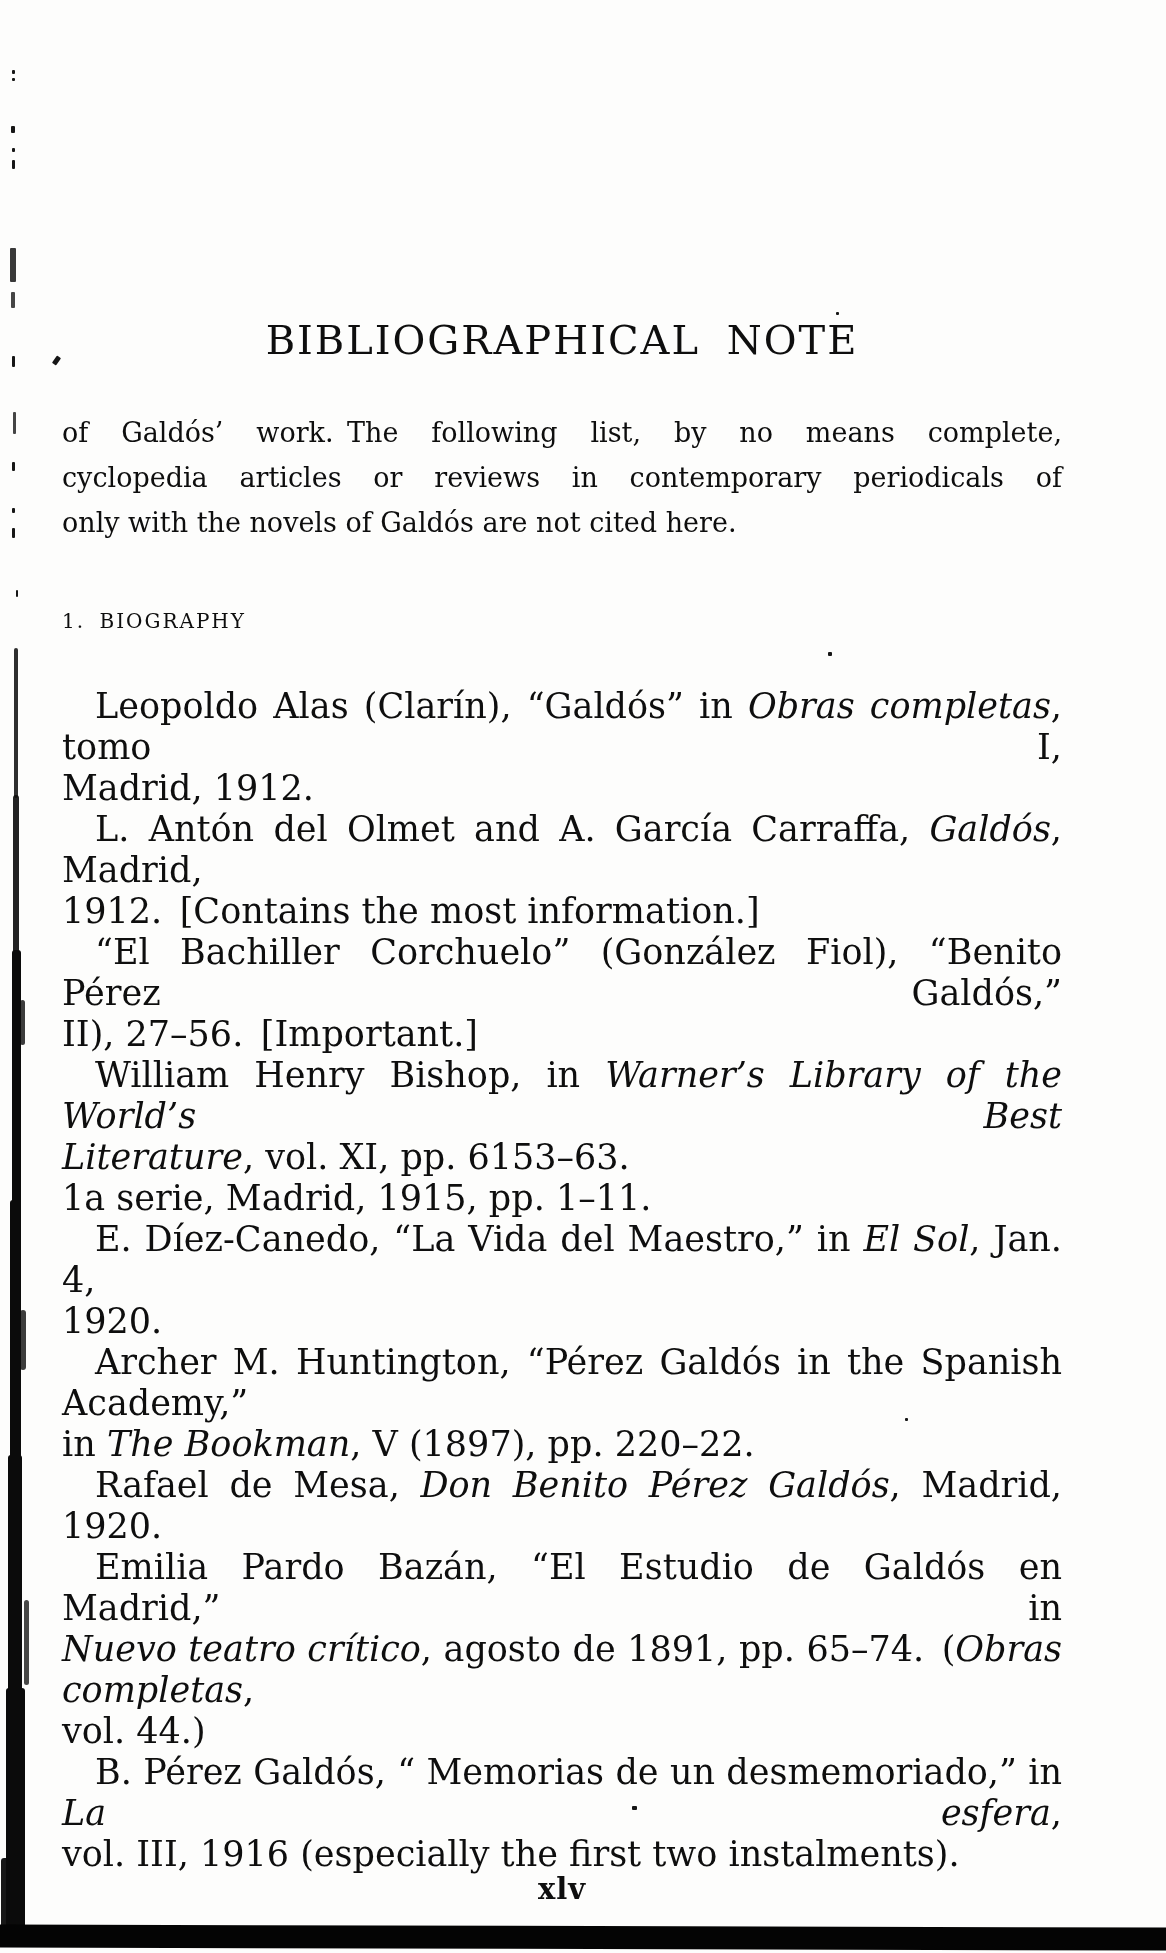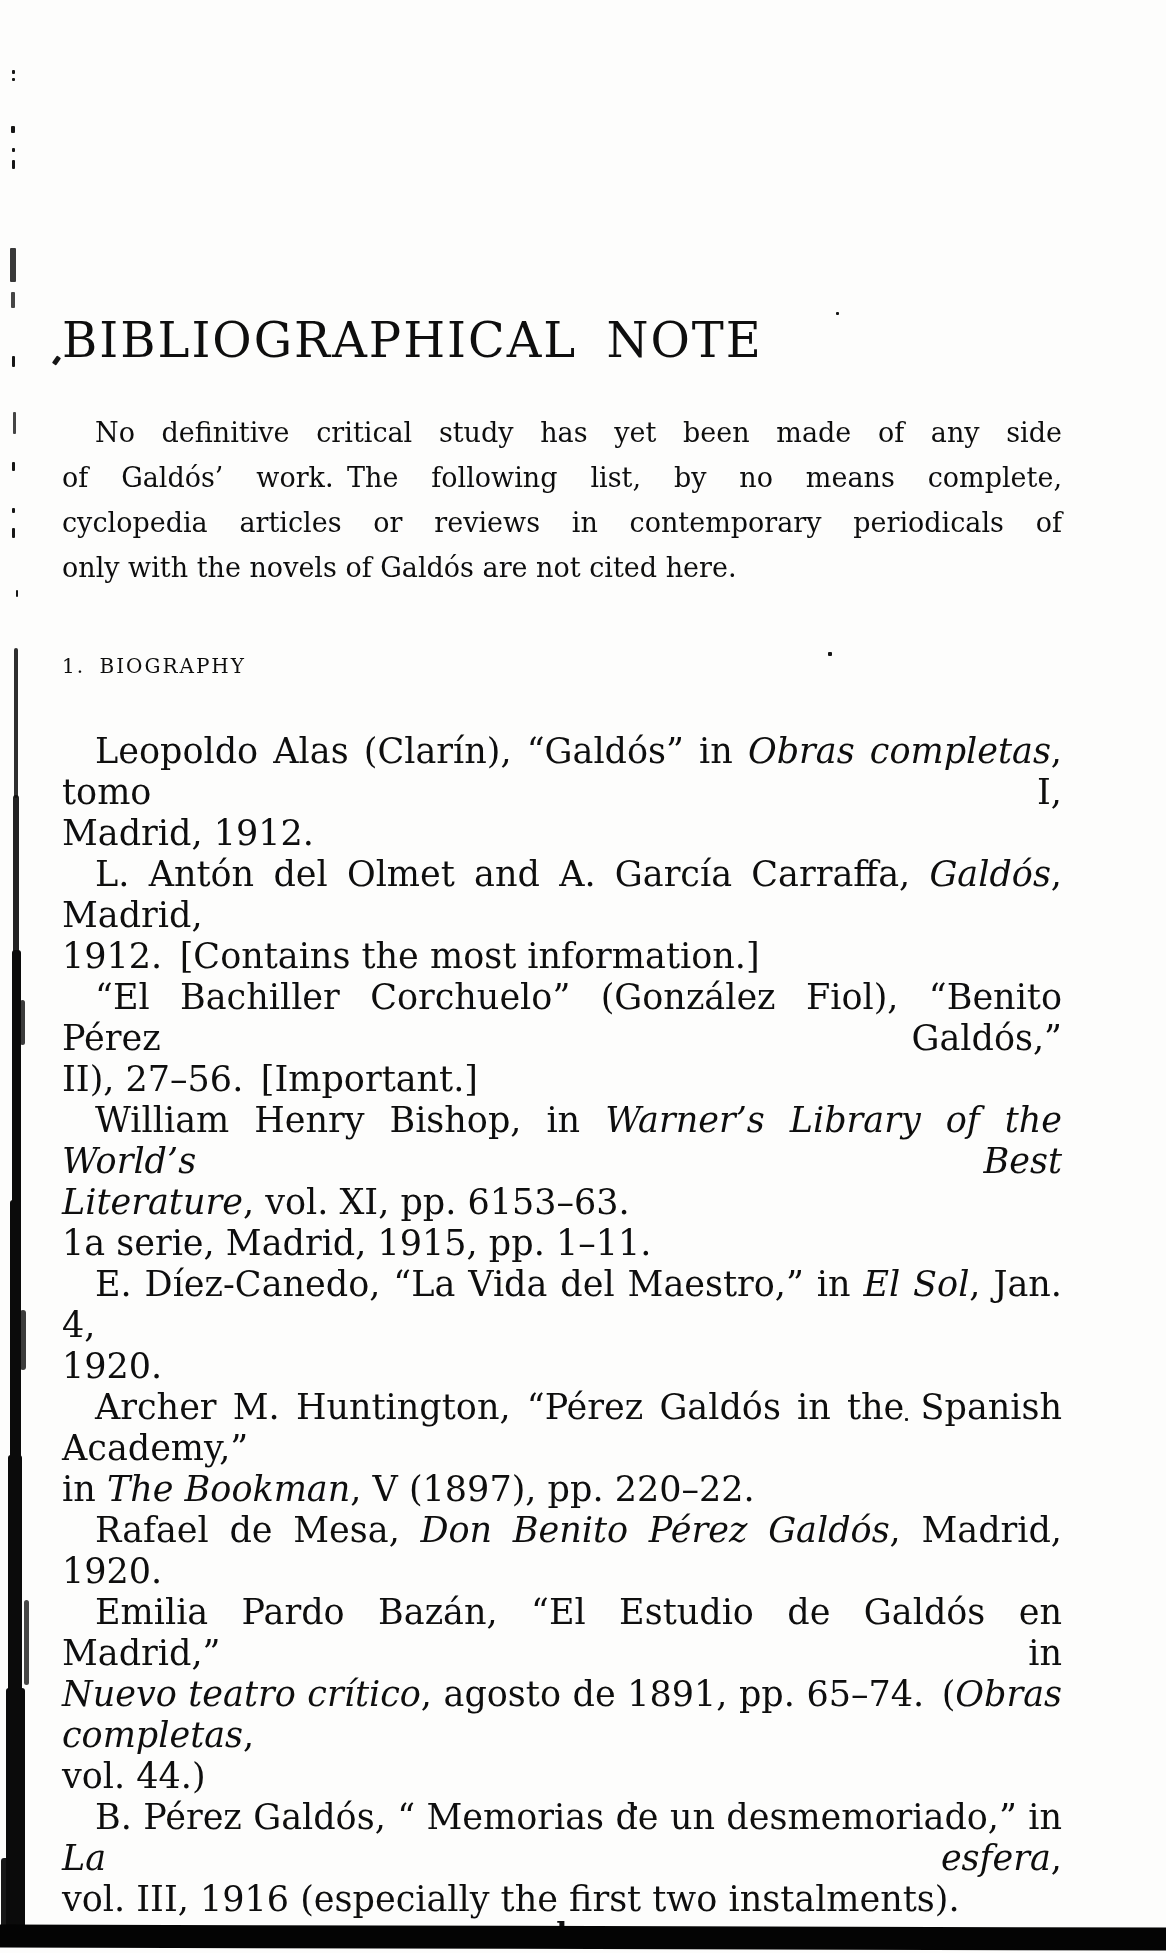--- a/index.html
+++ b/index.html
@@ -2,21 +2,21 @@
 <html><head>
 <meta charset="utf-8">
 <style>
   html,body { margin:0; padding:0; background:#ffffff; }
   .page {
     position:relative; width:1166px; height:1953px; background:#fefefdf; background:#fdfdfc;
     font-family:"DejaVu Serif","Liberation Serif",serif; color:#0e0e0e; overflow:hidden;
   }
   .content { position:absolute; left:62px; top:0; width:1000px; }
   h1.title {
-    margin:318px 0 0 0; font-size:48px; font-weight:normal; 
+    margin:318px 0 0 0; font-size:40px; font-weight:normal; text-align:center;
     letter-spacing:2px; word-spacing:12px; line-height:44px; white-space:nowrap;
   }
   .intro { margin-top:48px; font-size:27px; line-height:45px; }
   h2.sec {
     margin:54px 0 0 0; font-size:20px; font-weight:normal;
     text-align:left; letter-spacing:2px; word-spacing:6px; line-height:45px;
   }
   .entries { margin-top:42px; font-size:35px; line-height:41px; }
   .entry { margin:0; }
   .line { text-align:justify; text-align-last:justify; }
@@ -29,21 +29,20 @@
   .bind { position:absolute; background:#0b0b0b; border-radius:3px; display:block; }
 </style>
 </head>
 <body>
 
 <div class="page">
 
   <div class="content">
     <h1 class="title">BIBLIOGRAPHICAL NOTE</h1>
     <div class="intro">
-        <div class="line indent"><span>No definitive critical study has yet been made of any side</span></div>
         <div class="line"><span>of Galdós’ work. The following list, by no means complete,</span></div>
         <div class="line"><span>cyclopedia articles or reviews in contemporary periodicals of</span></div>
         <div class="line last"><span>only with the novels of Galdós are not cited here.</span></div>
       </div>
     <h2 class="sec">1. BIOGRAPHY</h2>
     <div class="entries">
         <div class="entry">
           <div class="line indent"><span>Leopoldo Alas (Clarín), “Galdós” in </span><span class="it">Obras completas</span><span>, tomo I,</span></div>
           <div class="line last"><span>Madrid, 1912.</span></div>
         </div>

